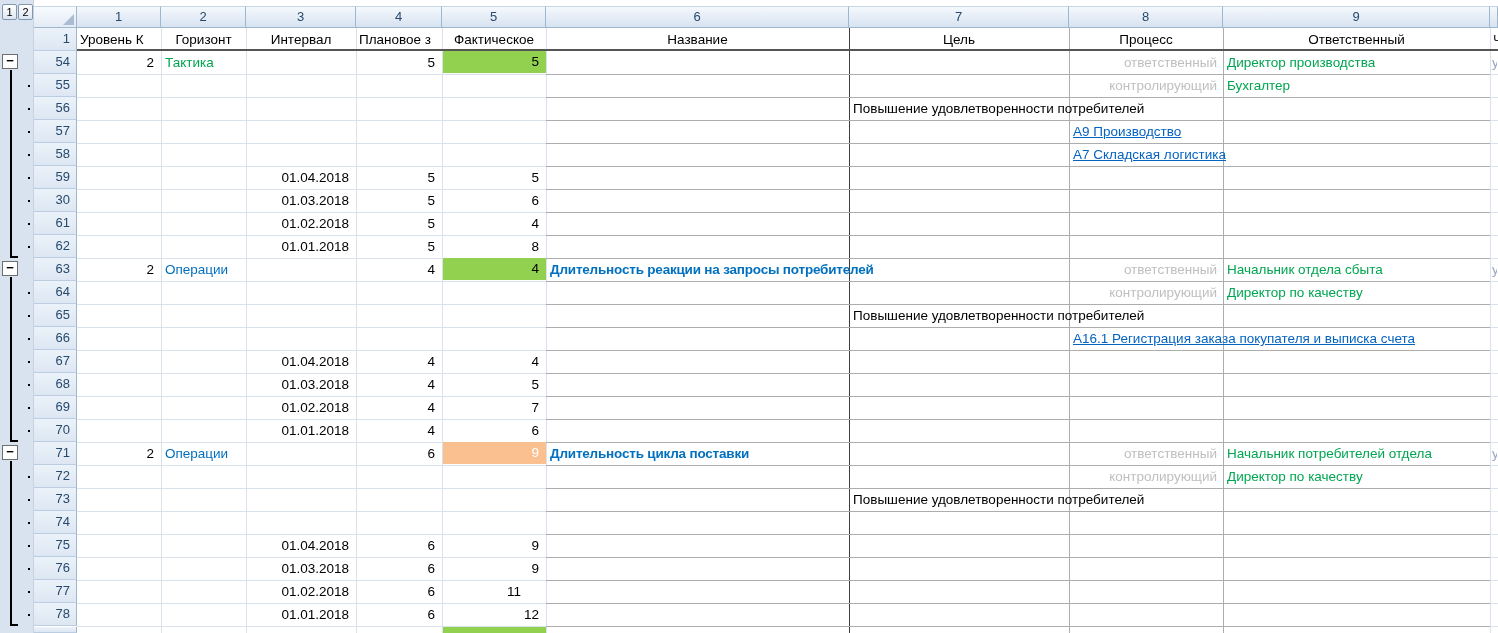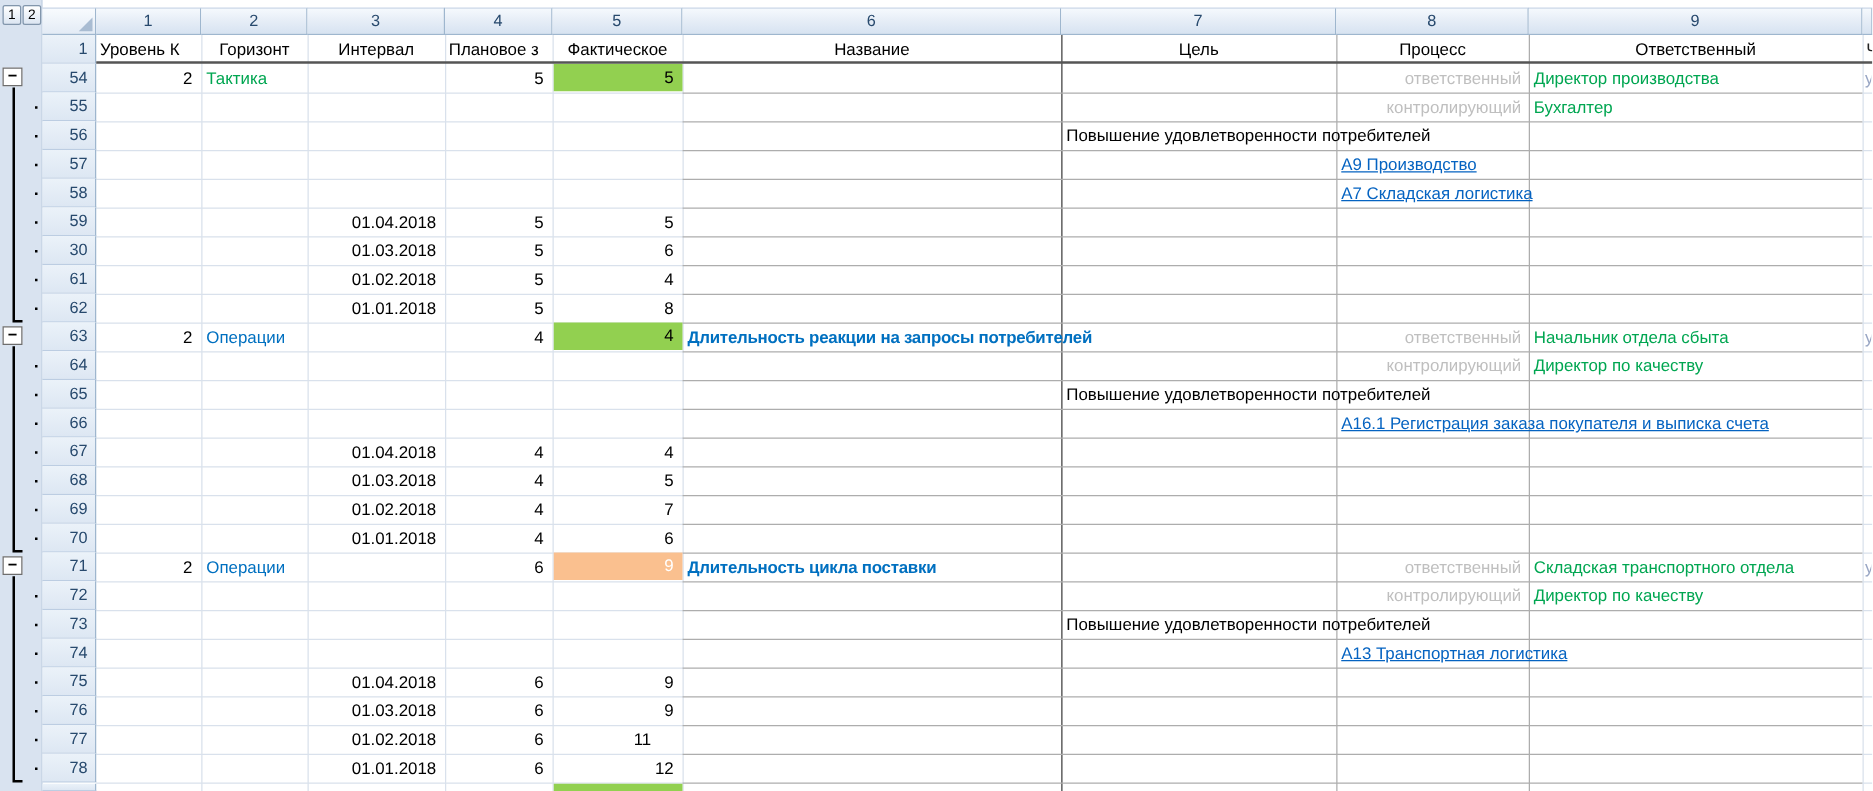--- a/index.html
+++ b/index.html
@@ -266,32 +266,31 @@
     <div class="cell c-num" style="left: 356px; top: 419px; width: 86px;">4</div>
     <div class="cell c-num" style="left: 442px; top: 419px; width: 104px;">6</div>
     <div class="rowhead" style="top: 442px; height: 23px; line-height: 22px;">71</div>
     <div class="minus" style="top: 445px;">−</div>
     <div class="cell c-num" style="left: 77px; top: 442px; width: 84px;">2</div>
     <div class="cell c-horz blue-text" style="left: 161px; top: 442px; width: 85px;">Операции</div>
     <div class="cell c-num" style="left: 356px; top: 442px; width: 86px;">6</div>
     <div class="cell c-num fill-orange" style="left: 443px; top: 442px; width: 103px; height: 22px; line-height: 22px;">9</div>
     <div class="cell c-name" style="left: 546px; top: 442px;">Длительность цикла поставки</div>
     <div class="cell c-role" style="left: 1069px; top: 442px; width: 154px;">ответственный</div>
-    <div class="cell c-person" style="left: 1223px; top: 442px;">Складская транспортного отдела</div>
+    <div class="cell c-person" style="left: 1223px; top: 442px;">Начальник потребителей отдела</div>
     <div class="cell c-edge" style="left: 1490px; top: 442px; width: 7px;">у</div>
     <div class="rowhead" style="top: 465px; height: 23px; line-height: 22px;">72</div>
     <div class="dot" style="top: 476px;"></div>
     <div class="cell c-role" style="left: 1069px; top: 465px; width: 154px;">контролирующий</div>
     <div class="cell c-person" style="left: 1223px; top: 465px;">Директор по качеству</div>
     <div class="rowhead" style="top: 488px; height: 23px; line-height: 22px;">73</div>
     <div class="dot" style="top: 499px;"></div>
     <div class="cell c-goal" style="left: 849px; top: 488px;">Повышение удовлетворенности потребителей</div>
     <div class="rowhead" style="top: 511px; height: 23px; line-height: 22px;">74</div>
     <div class="dot" style="top: 522px;"></div>
-    <div class="cell c-link" style="left: 1069px; top: 511px;">А13 Транспортная логистика</div>
     <div class="rowhead" style="top: 534px; height: 23px; line-height: 22px;">75</div>
     <div class="dot" style="top: 545px;"></div>
     <div class="cell c-num" style="left: 246px; top: 534px; width: 110px;">01.04.2018</div>
     <div class="cell c-num" style="left: 356px; top: 534px; width: 86px;">6</div>
     <div class="cell c-num" style="left: 442px; top: 534px; width: 104px;">9</div>
     <div class="rowhead" style="top: 557px; height: 23px; line-height: 22px;">76</div>
     <div class="dot" style="top: 568px;"></div>
     <div class="cell c-num" style="left: 246px; top: 557px; width: 110px;">01.03.2018</div>
     <div class="cell c-num" style="left: 356px; top: 557px; width: 86px;">6</div>
     <div class="cell c-num" style="left: 442px; top: 557px; width: 104px;">9</div>

